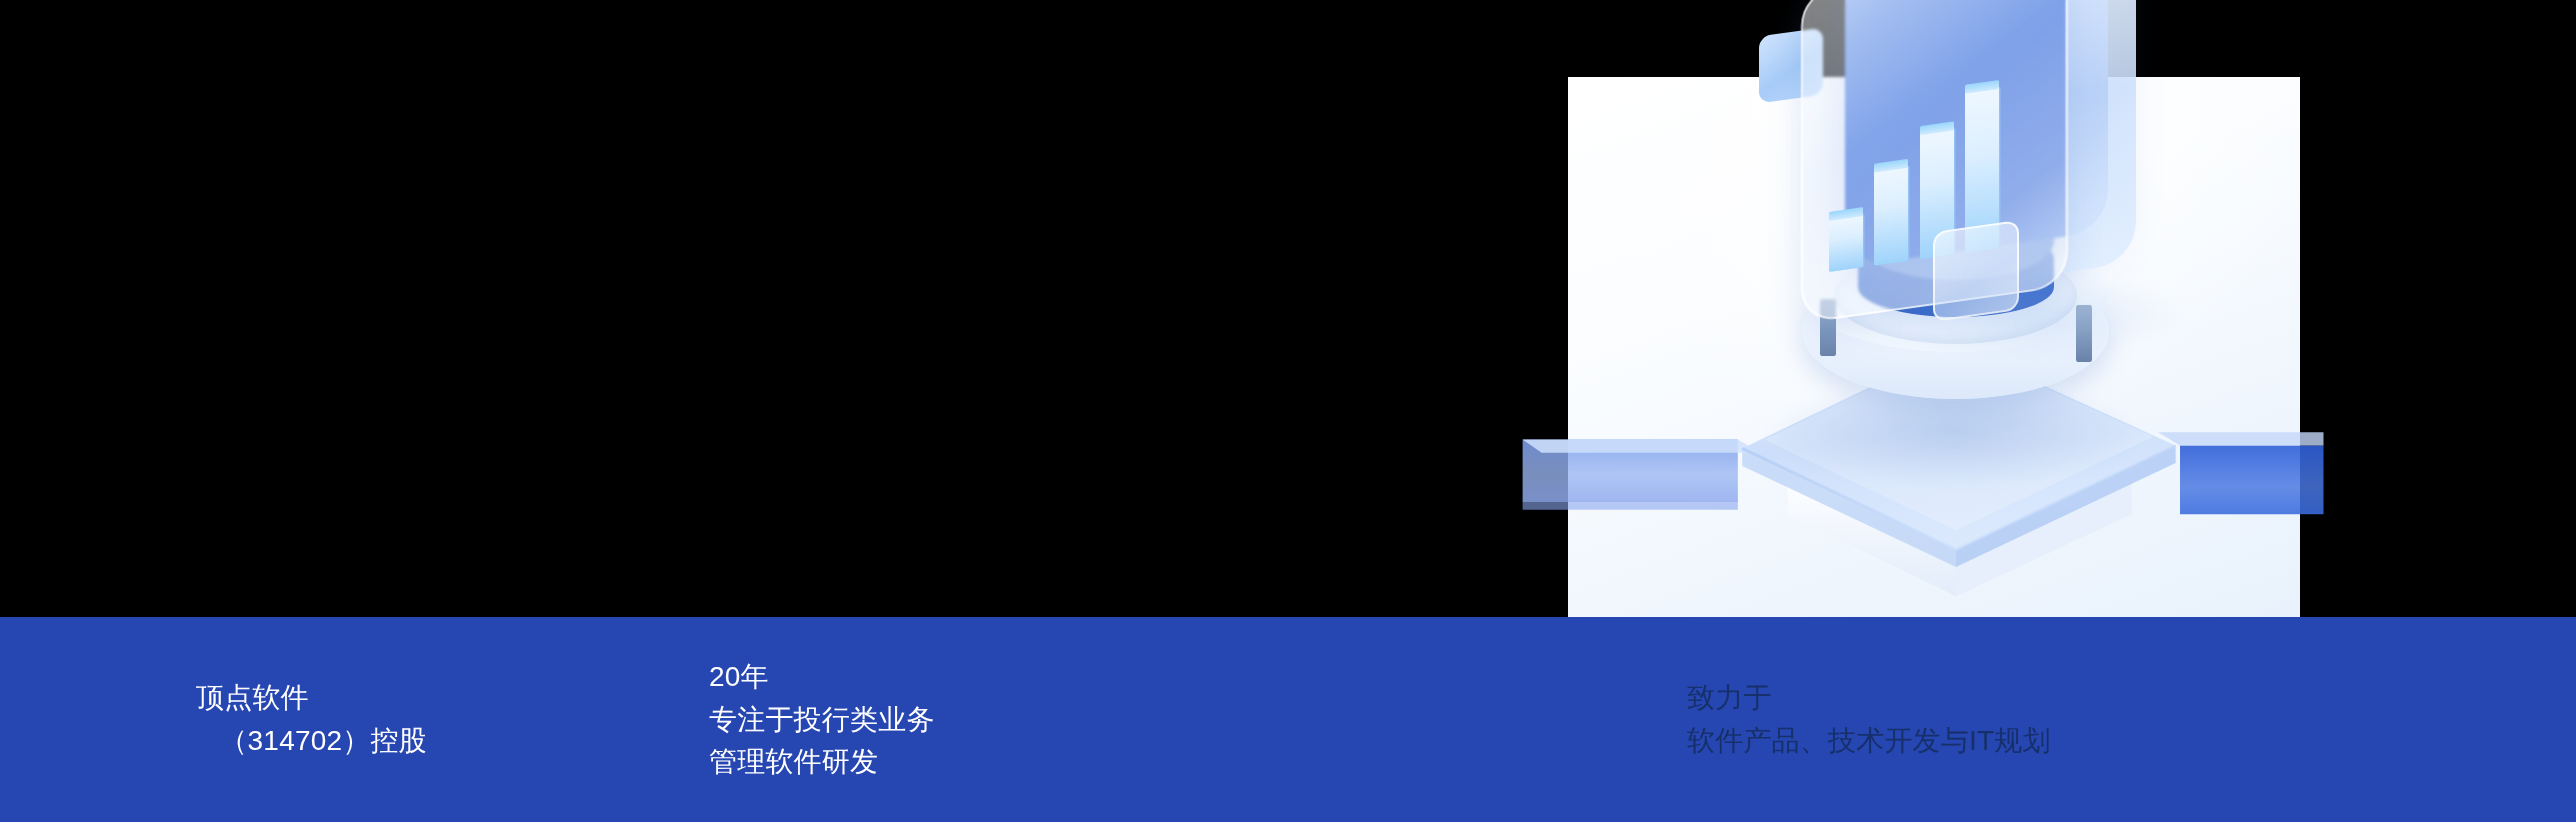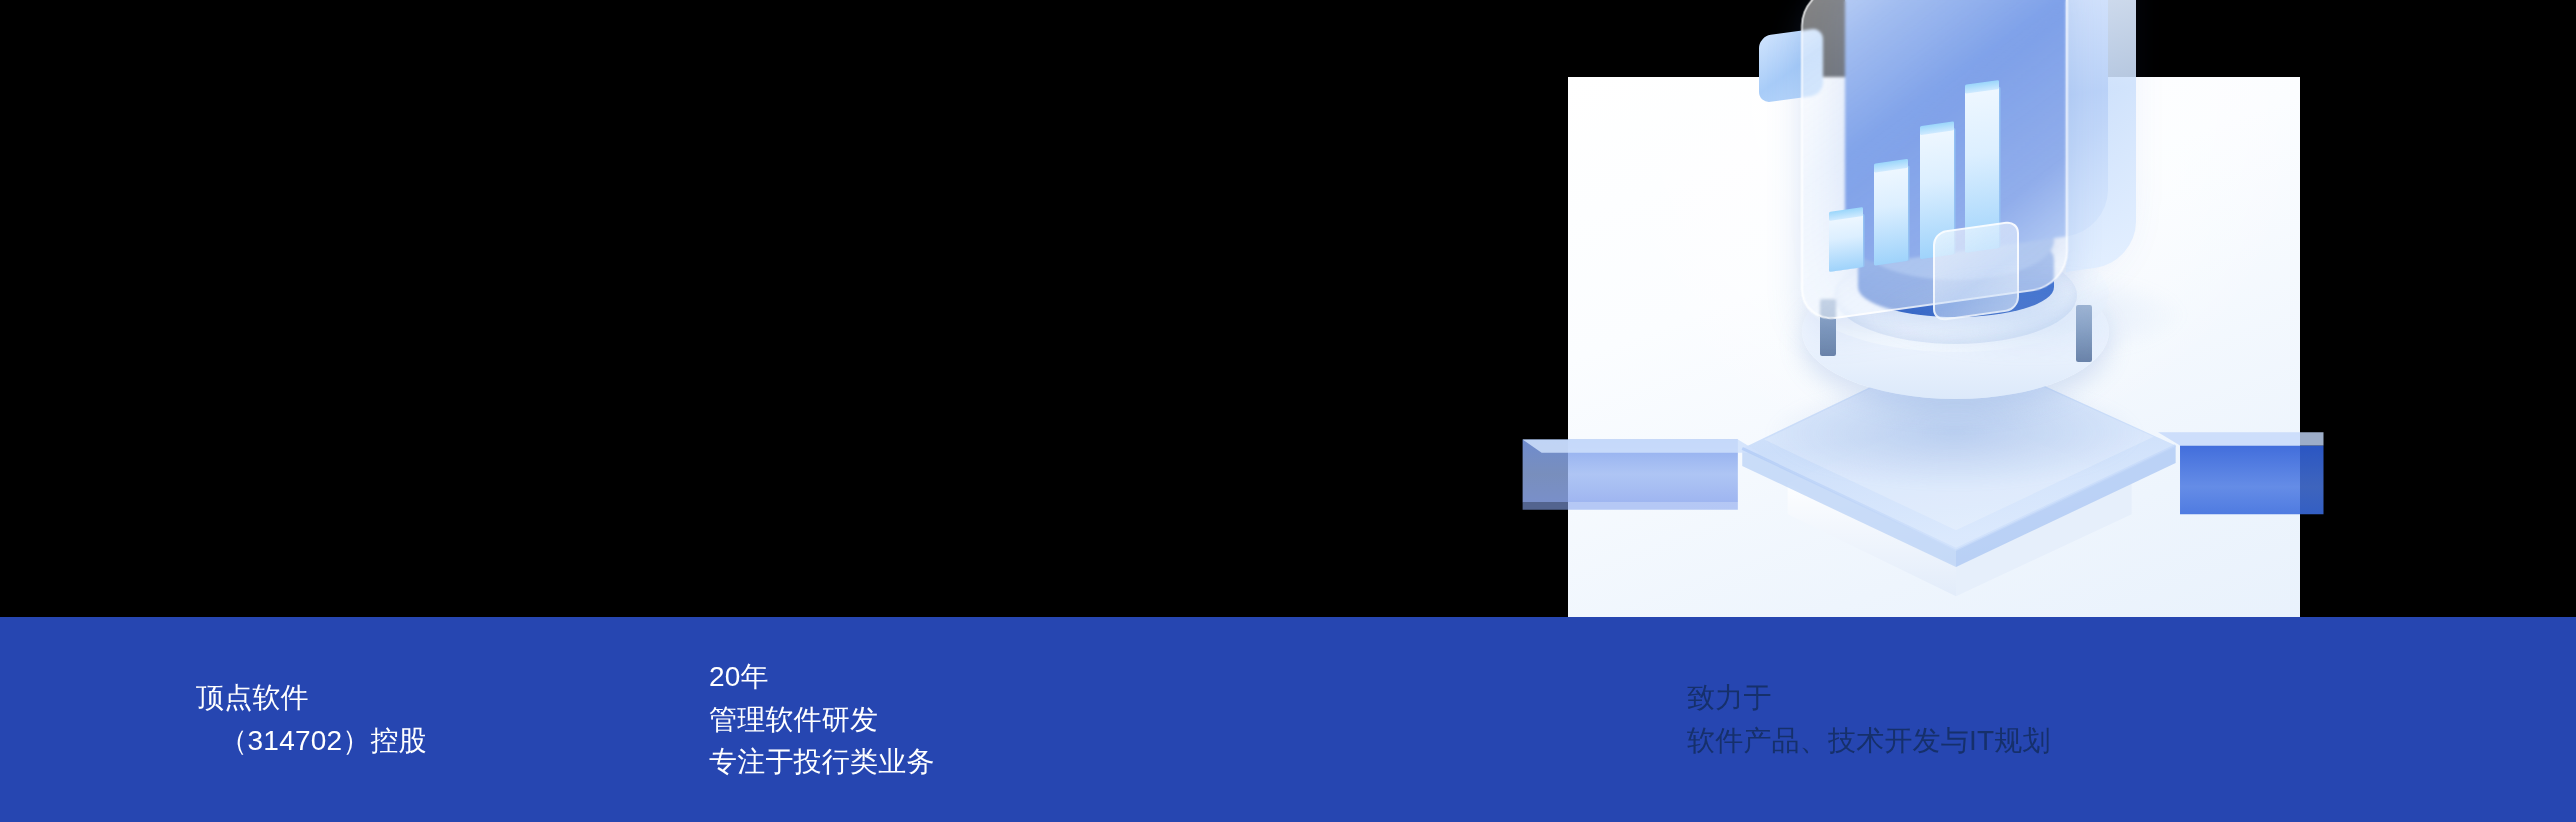--- a/index.html
+++ b/index.html
@@ -247,22 +247,22 @@
   <div class="band">
     <div class="band-cols">
 
       <div class="col c1">
         <div class="ln">顶点软件</div>
         <div class="ln indent">（314702）控股</div>
       </div>
 
       <div class="col c2">
         <div class="ln">20年</div>
+        <div class="ln">专注于投行类业务</div>
         <div class="ln">管理软件研发</div>
-        <div class="ln">专注于投行类业务</div>
       </div>
 
 
       <div class="col c4">
         <div class="ln">致力于</div>
         <div class="ln">软件产品、技术开发与IT规划</div>
       </div>
 
     </div>
   </div>

